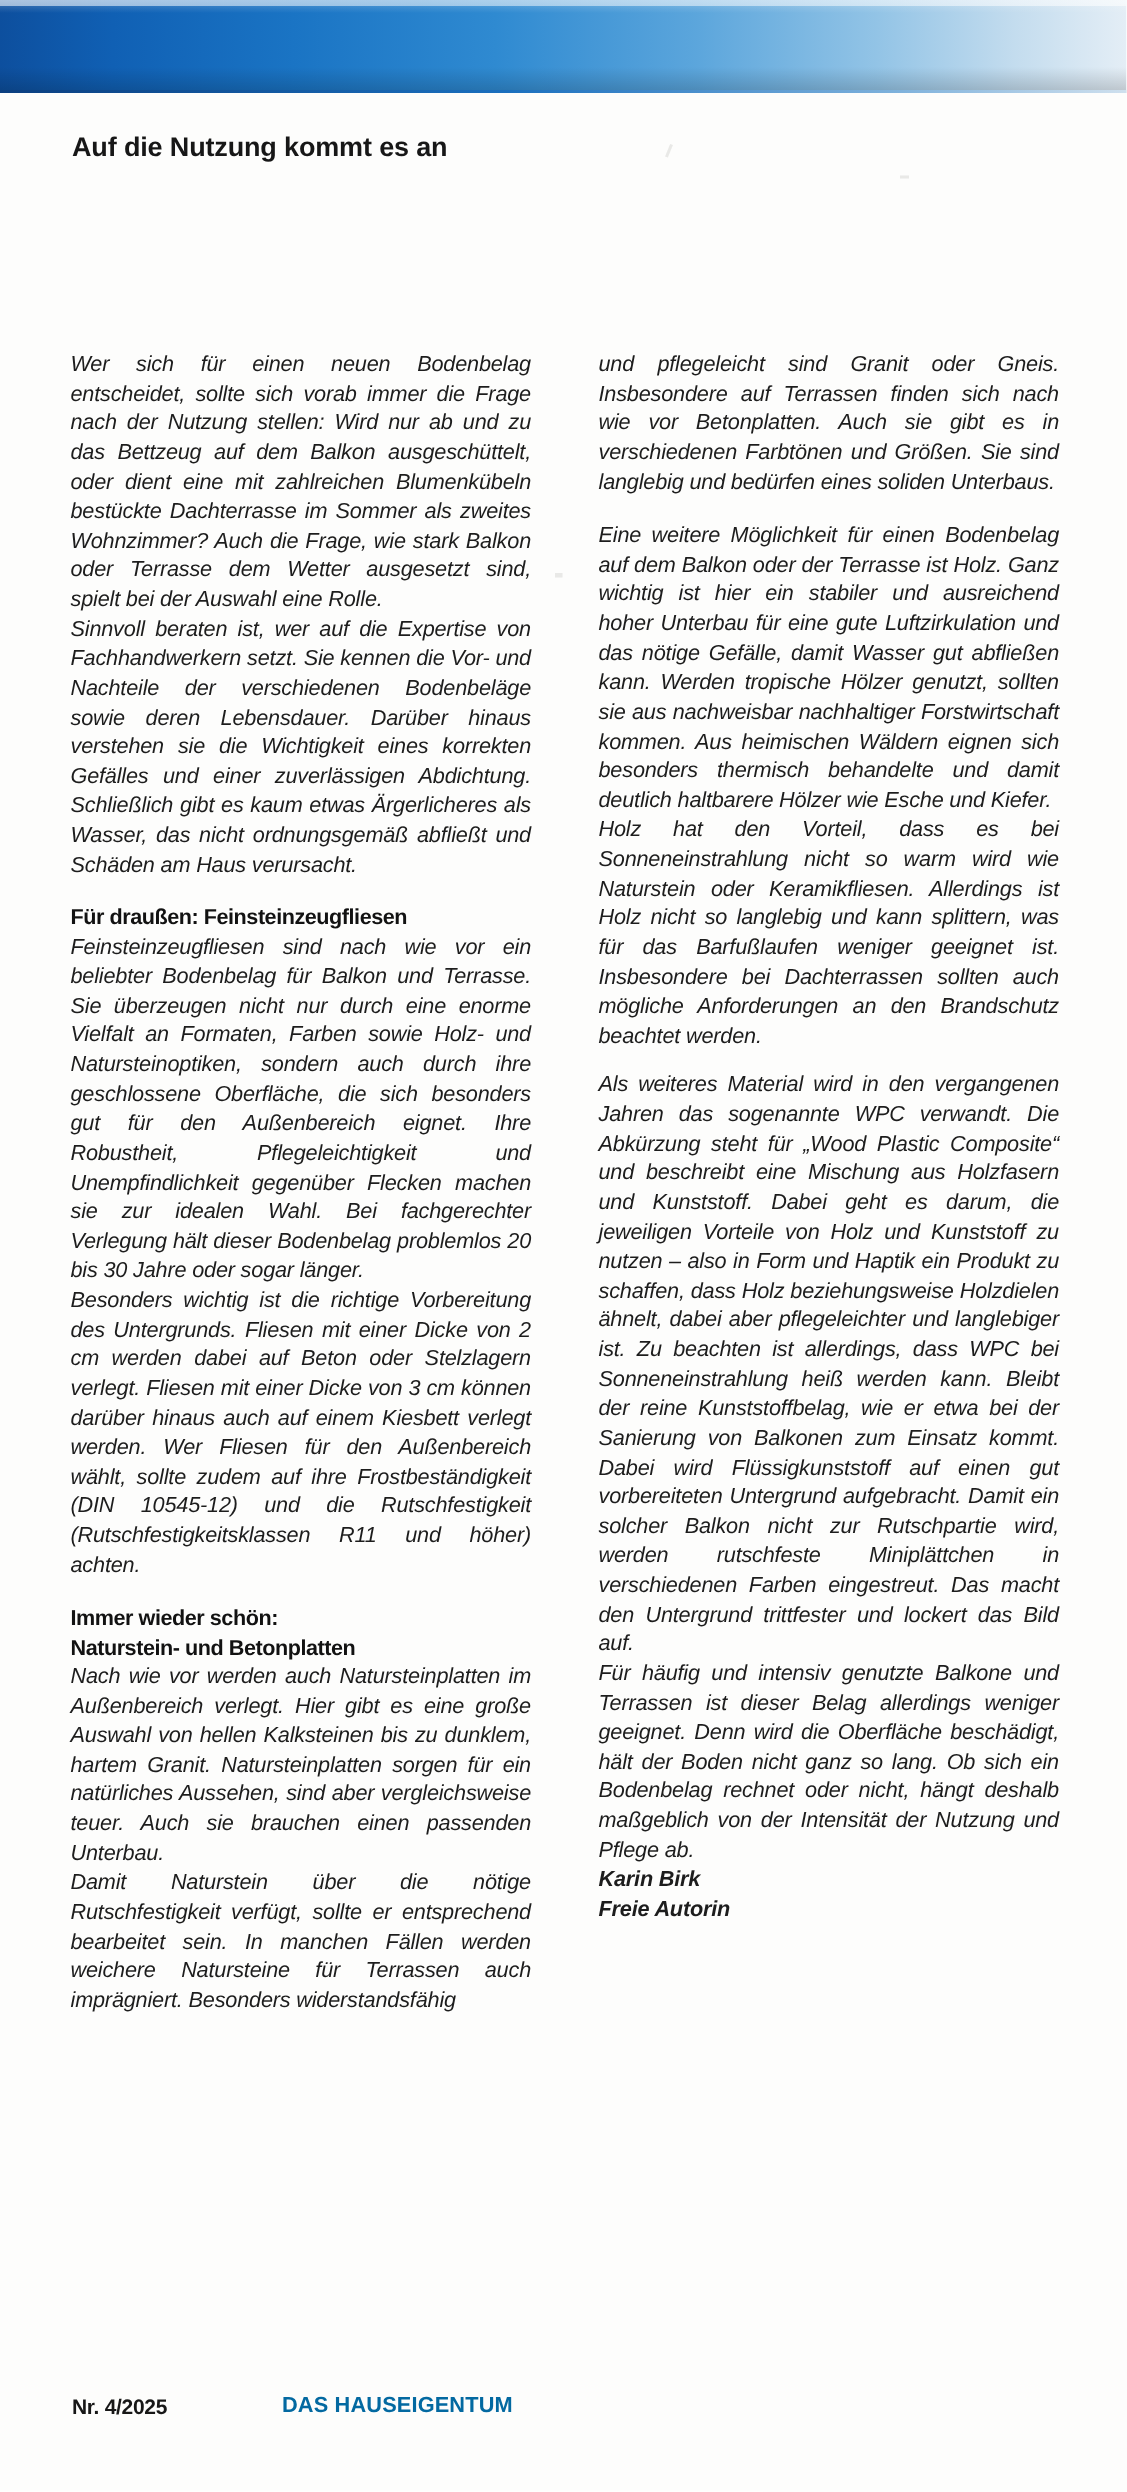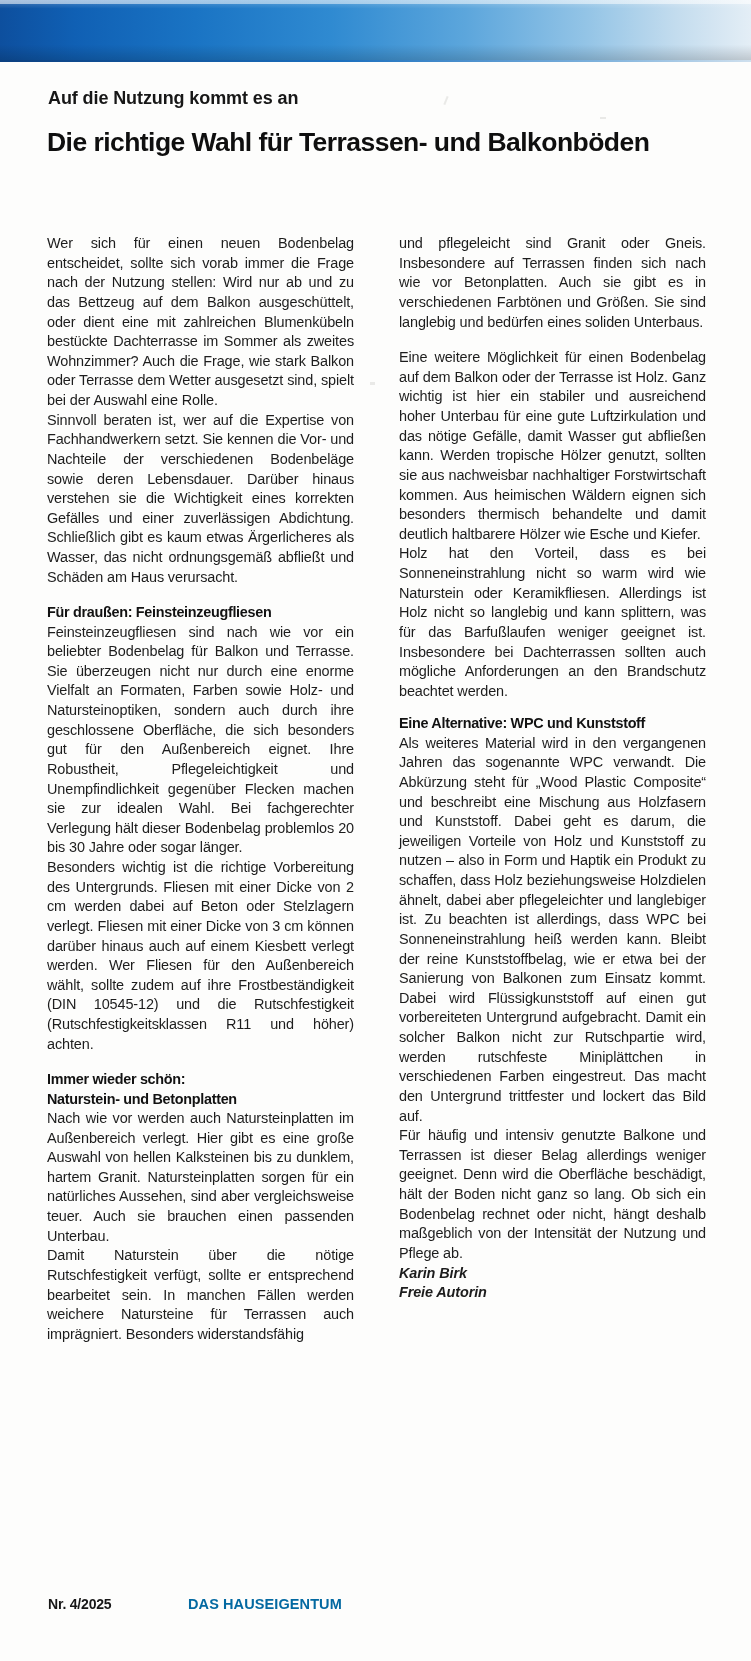--- a/index.html
+++ b/index.html
@@ -124,21 +124,21 @@
   .col p {
     margin: 0;
     font-size: 14.45px;
     line-height: 1.358;
     text-align: justify;
     text-justify: inter-word;
     letter-spacing: -0.12px;
     color: #1d1d1d;
     hyphens: manual;
   }
-  .col p.flow { margin-top: 0; }
+  .col p.flow { margin-top: 0; font-style: italic; }
   .col h3 {
     margin: 0;
     font-size: 14.4px;
     font-weight: bold;
     line-height: 1.34;
     letter-spacing: -0.3px;
     color: #121212;
     text-align: left;
   }
   .gap-sec { height: 16px; }
@@ -199,21 +199,20 @@
 </div>
 
 <div class="page">
 
   <div class="speck" style="left:445px; top:34px; width:2px; height:9px; transform:rotate(22deg);"></div>
   <div class="speck" style="left:600px; top:55px; width:6px; height:2px;"></div>
   <div class="speck" style="left:370px; top:320px; width:5px; height:3px;"></div>
 
   <div class="kicker">Auf die Nutzung kommt es an</div>
 
-  <h1 class="headline">Die richtige Wahl für Terrassen- und Balkonböden</h1>
 
 
   <div class="columns">
 
     <div class="col col-left">
       <p class="flow">Wer sich für einen neuen Bodenbelag entscheidet, sollte sich vorab immer die Frage nach der Nutzung stellen: Wird nur ab und zu das Bettzeug auf dem Balkon ausgeschüttelt, oder dient eine mit zahlreichen Blumenkübeln bestückte Dachterrasse im Sommer als zweites Wohnzimmer? Auch die Frage, wie stark Balkon oder Terrasse dem Wetter ausgesetzt sind, spielt bei der Auswahl eine Rolle.</p>
       <p class="flow">Sinnvoll beraten ist, wer auf die Expertise von Fachhandwerkern setzt. Sie kennen die Vor- und Nachteile der verschiedenen Bodenbeläge sowie deren Lebensdauer. Darüber hinaus verstehen sie die Wichtigkeit eines korrekten Gefälles und einer zuverlässigen Abdichtung. Schließlich gibt es kaum etwas Ärgerlicheres als Wasser, das nicht ordnungsgemäß abfließt und Schäden am Haus verursacht.</p>
       <div class="gap-sec"></div>
       <h3>Für draußen: Feinsteinzeugfliesen</h3>
       <p class="flow">Feinsteinzeugfliesen sind nach wie vor ein beliebter Bodenbelag für Balkon und Terrasse. Sie überzeugen nicht nur durch eine enorme Vielfalt an Formaten, Farben sowie Holz- und Natursteinoptiken, sondern auch durch ihre geschlossene Oberfläche, die sich besonders gut für den Außenbereich eignet. Ihre Robustheit, Pflegeleichtigkeit und Unempfindlichkeit gegenüber Flecken machen sie zur idealen Wahl. Bei fachgerechter Verlegung hält dieser Bodenbelag problemlos 20 bis 30 Jahre oder sogar länger.</p>
@@ -224,21 +223,20 @@
       <p class="flow">Nach wie vor werden auch Natursteinplatten im Außenbereich verlegt. Hier gibt es eine große Auswahl von hellen Kalksteinen bis zu dunklem, hartem Granit. Natursteinplatten sorgen für ein natürliches Aussehen, sind aber vergleichsweise teuer. Auch sie brauchen einen passenden Unterbau.</p>
       <p class="flow">Damit Naturstein über die nötige Rutschfestigkeit verfügt, sollte er entsprechend bearbeitet sein. In manchen Fällen werden weichere Natursteine für Terrassen auch imprägniert. Besonders widerstandsfähig</p>
     </div>
 
     <div class="col col-right">
       <p class="flow">und pflegeleicht sind Granit oder Gneis. Insbesondere auf Terrassen finden sich nach wie vor Betonplatten. Auch sie gibt es in verschiedenen Farbtönen und Größen. Sie sind langlebig und bedürfen eines soliden Unterbaus.</p>
       <div class="gap-sec"></div>
       <p class="flow">Eine weitere Möglichkeit für einen Bodenbelag auf dem Balkon oder der Terrasse ist Holz. Ganz wichtig ist hier ein stabiler und ausreichend hoher Unterbau für eine gute Luftzirkulation und das nötige Gefälle, damit Wasser gut abfließen kann. Werden tropische Hölzer genutzt, sollten sie aus nachweisbar nachhaltiger Forstwirtschaft kommen. Aus heimischen Wäldern eignen sich besonders thermisch behandelte und damit deutlich haltbarere Hölzer wie Esche und Kiefer.</p>
       <p class="flow">Holz hat den Vorteil, dass es bei Sonneneinstrahlung nicht so warm wird wie Naturstein oder Keramikfliesen. Allerdings ist Holz nicht so langlebig und kann splittern, was für das Barfußlaufen weniger geeignet ist. Insbesondere bei Dachterrassen sollten auch mögliche Anforderungen an den Brandschutz beachtet werden.</p>
       <div class="gap-sec-sm"></div>
-      <h3>Eine Alternative: WPC und Kunststoff</h3>
       <p class="flow">Als weiteres Material wird in den vergangenen Jahren das sogenannte WPC verwandt. Die Abkürzung steht für „Wood Plastic Composite“ und beschreibt eine Mischung aus Holzfasern und Kunststoff. Dabei geht es darum, die jeweiligen Vorteile von Holz und Kunststoff zu nutzen – also in Form und Haptik ein Produkt zu schaffen, dass Holz beziehungsweise Holzdielen ähnelt, dabei aber pflegeleichter und langlebiger ist. Zu beachten ist allerdings, dass WPC bei Sonneneinstrahlung heiß werden kann. Bleibt der reine Kunststoffbelag, wie er etwa bei der Sanierung von Balkonen zum Einsatz kommt. Dabei wird Flüssigkunststoff auf einen gut vorbereiteten Untergrund aufgebracht. Damit ein solcher Balkon nicht zur Rutschpartie wird, werden rutschfeste Miniplättchen in verschiedenen Farben eingestreut. Das macht den Untergrund trittfester und lockert das Bild auf.</p>
       <p class="flow">Für häufig und intensiv genutzte Balkone und Terrassen ist dieser Belag allerdings weniger geeignet. Denn wird die Oberfläche beschädigt, hält der Boden nicht ganz so lang. Ob sich ein Bodenbelag rechnet oder nicht, hängt deshalb maßgeblich von der Intensität der Nutzung und Pflege ab.</p>
       <p class="byline">Karin Birk</p>
       <p class="byline">Freie Autorin</p>
     </div>
 
   </div>
 
   <div class="footer">
     <div class="footer-issue">Nr. 4/2025</div>

